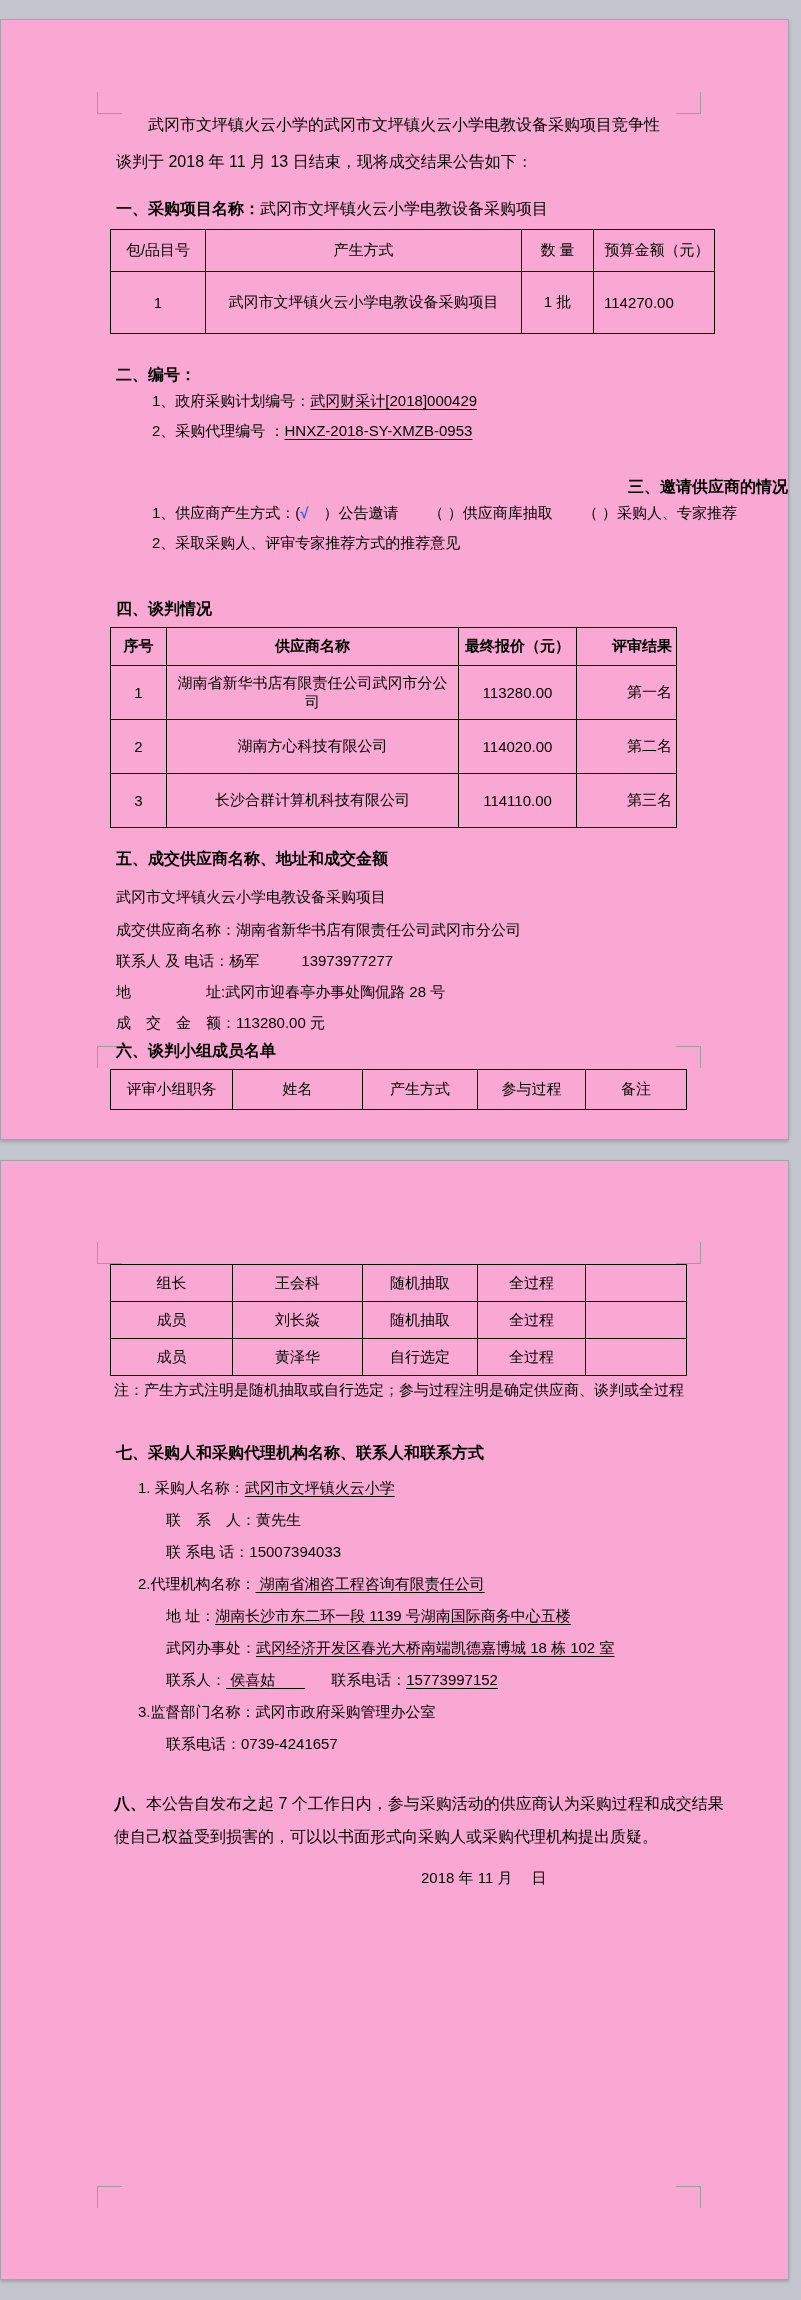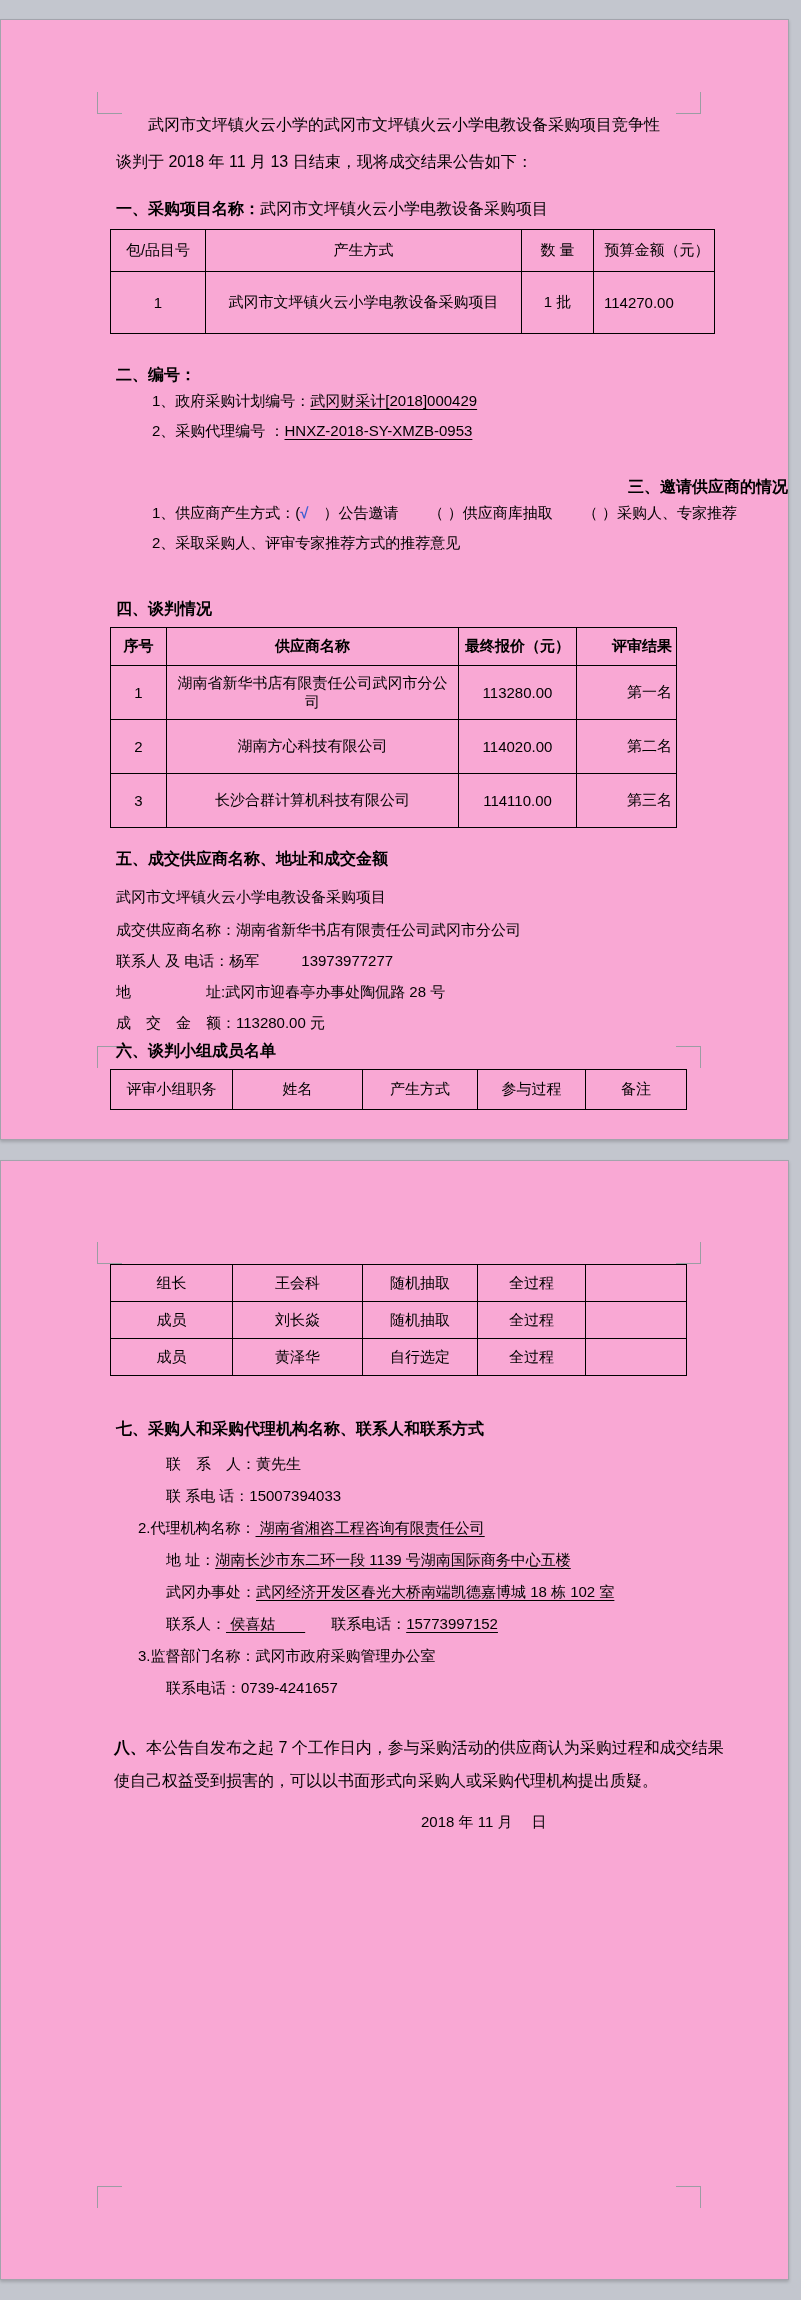--- a/index.html
+++ b/index.html
@@ -206,23 +206,27 @@
       </tr>
       <tr>
         <td class="c0">成员</td>
         <td class="c1">黄泽华</td>
         <td class="c2">自行选定</td>
         <td class="c3">全过程</td>
         <td class="c4"></td>
       </tr>
     </tbody>
       </table>
+    <div class="note">注：产生方式注明是随机抽取或自行选定；参与过程注明是确定供应商、谈判或全过程</div>
 
     <div class="hline s7t">七、采购人和采购代理机构名称、联系人和联系方式</div>
     <div class="s7list">
+      <div class="s7line ind1">
+        <span>1. 采购人名称：</span><span class="u">武冈市文坪镇火云小学</span>
+      </div>
       <div class="s7line ind2">
         <span>联　系　人：</span><span>黄先生</span>
       </div>
       <div class="s7line ind2">
         <span>联 系电 话：</span><span>15007394033</span>
       </div>
       <div class="s7line ind1">
         <span>2.代理机构名称：</span><span class="u"> 湖南省湘咨工程咨询有限责任公司</span>
       </div>
       <div class="s7line ind2">

